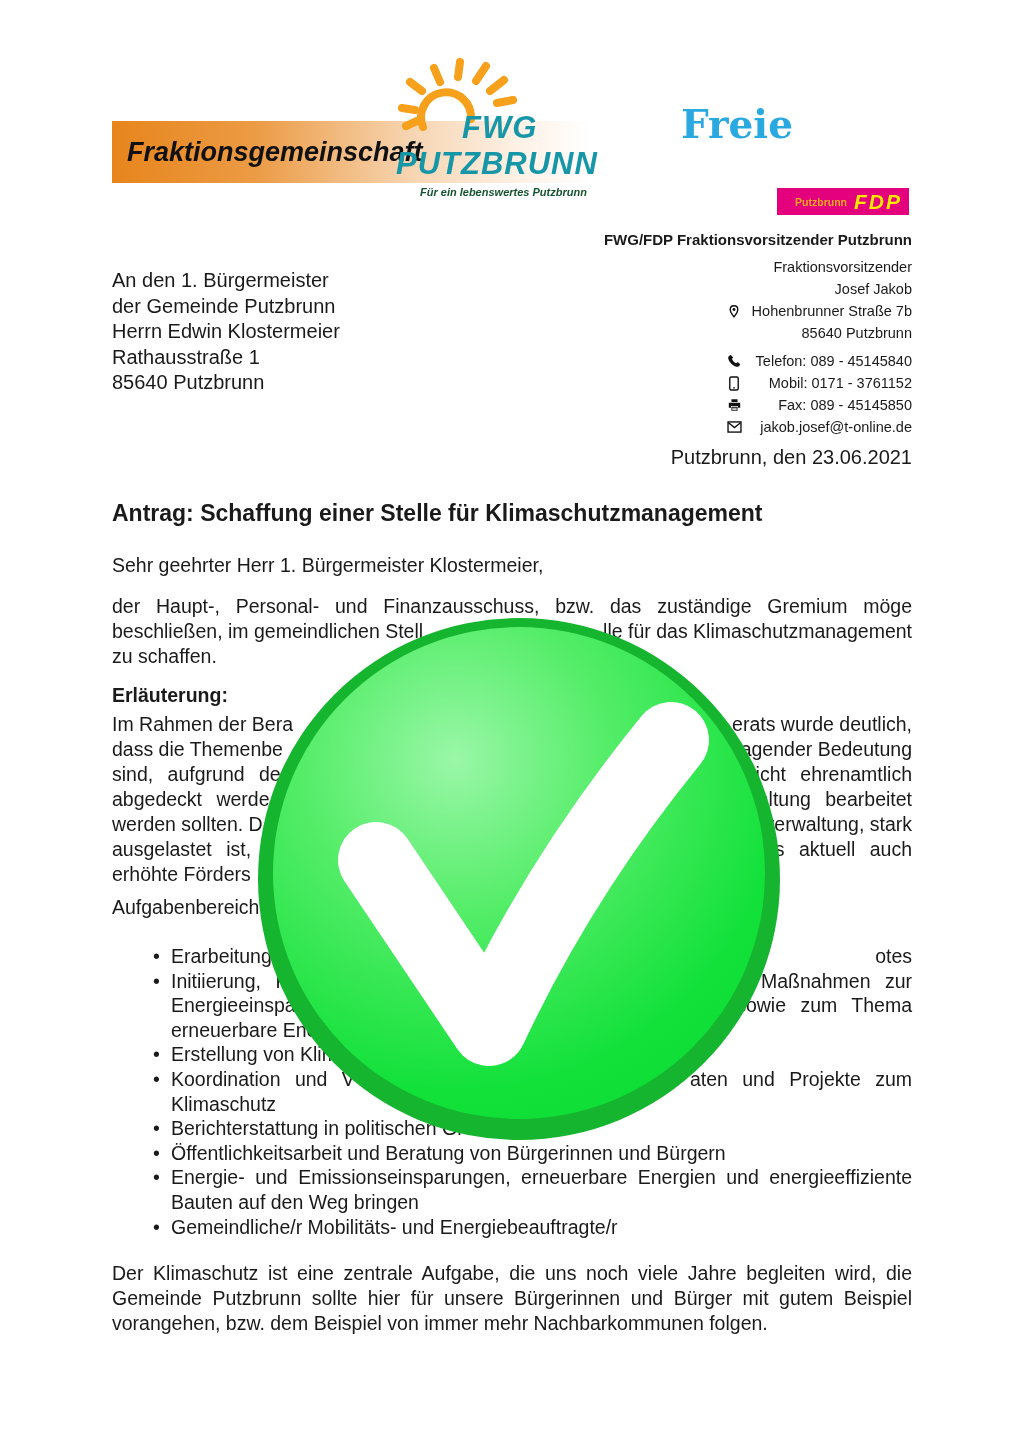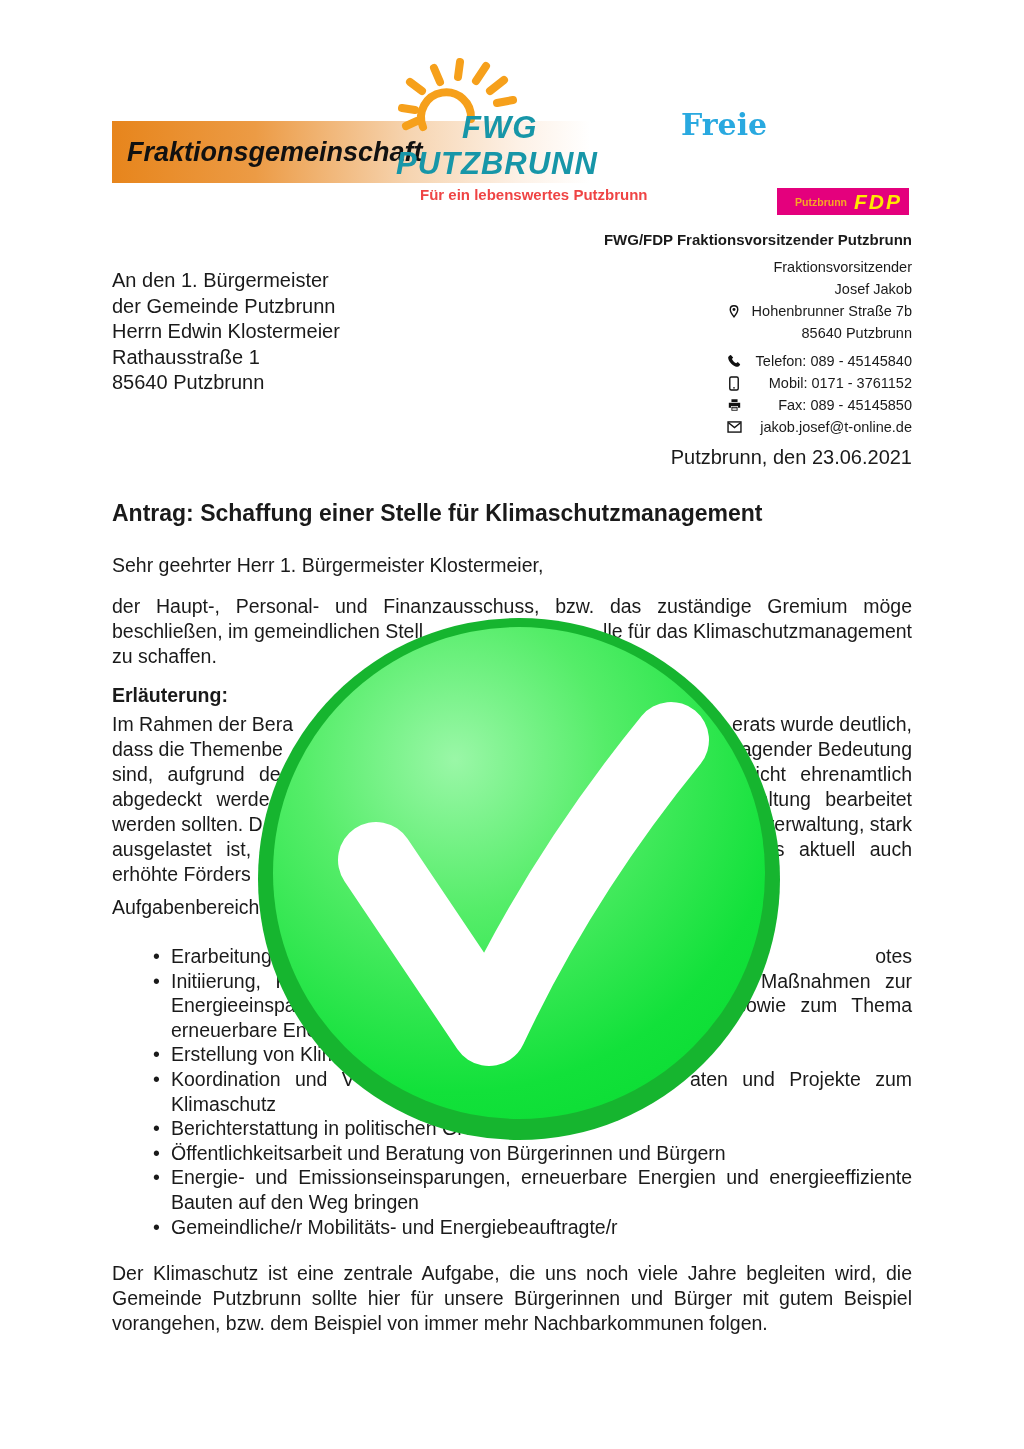--- a/index.html
+++ b/index.html
@@ -10,23 +10,23 @@
   .banner{position:absolute;left:112px;top:121px;width:478px;height:62px;
           background:linear-gradient(to right,#E7851C 0%,#EC9B45 30%,#F6D4B0 62%,#FDF1E6 85%,rgba(255,255,255,0) 100%);
           display:flex;align-items:center;}
   .banner-label{font-style:italic;font-weight:bold;font-size:27px;color:#111;padding-left:15px;
                 font-family:"Liberation Sans",sans-serif;}
   .sun{position:absolute;left:398px;top:58px;}
   .fwg-line1{position:absolute;left:462px;top:110px;font-size:31px;font-weight:bold;font-style:italic;
              color:#1796A8;letter-spacing:1px;}
   .fwg-line2{position:absolute;left:396px;top:146px;font-size:31px;font-weight:bold;font-style:italic;
              color:#1796A8;letter-spacing:1px;}
-  .fwg-slogan{position:absolute;left:420px;top:186px;font-size:15px;font-weight:bold;color:#ef4444;}
+  .fwg-slogan{position:absolute;left:420px;top:186px;font-size:11px;font-weight:bold;font-style:italic;color:#14532d;}
   .fdp-name{position:absolute;left:681px;top:108px;font-family:"DejaVu Serif","Liberation Serif",serif;
-            font-weight:bold;color:#29A9E0;font-size:30px;line-height:33px;}
+            font-weight:bold;color:#29A9E0;font-size:39px;line-height:33px;}
   .fdp-box{position:absolute;left:777px;top:188px;width:132px;height:27px;background:#E4007D;
            display:flex;align-items:center;justify-content:flex-end;padding-right:7px;box-sizing:border-box;}
   .fdp-town{font-size:10.5px;font-weight:bold;color:#F7A823;margin-right:7px;}
   .fdp-abbr{font-size:21px;font-weight:bold;font-style:italic;color:#FFE800;letter-spacing:2px;line-height:21px;}
 
   
   .recipient{position:absolute;left:112px;top:268px;font-size:20px;line-height:25.5px;}
 
   
   .sender{position:absolute;right:112px;top:231px;font-size:14.5px;}

